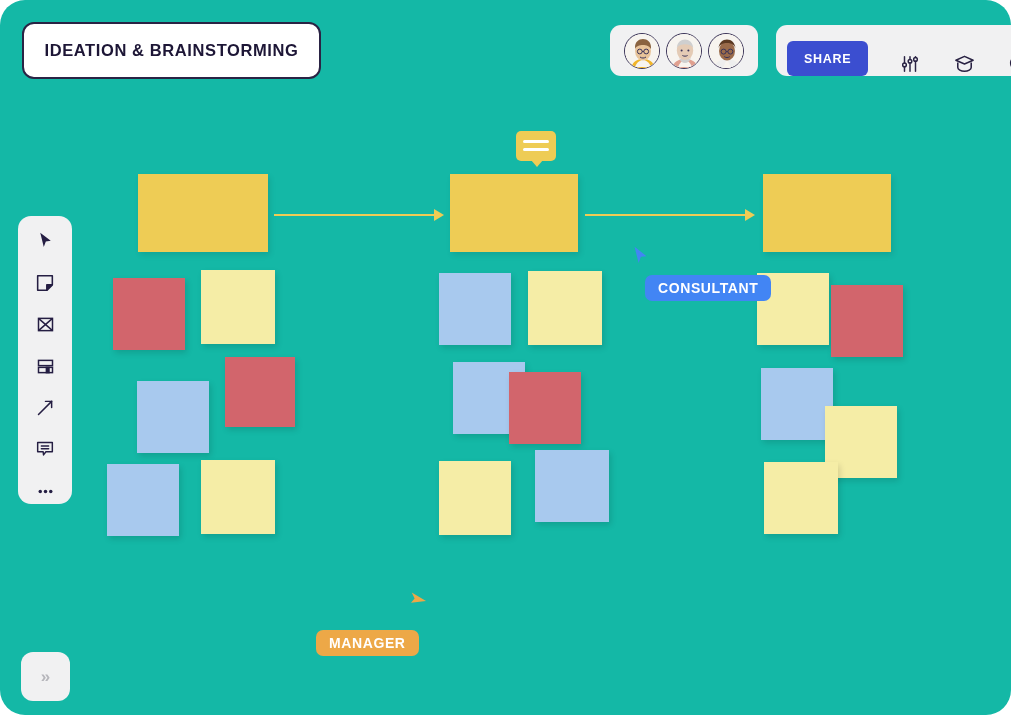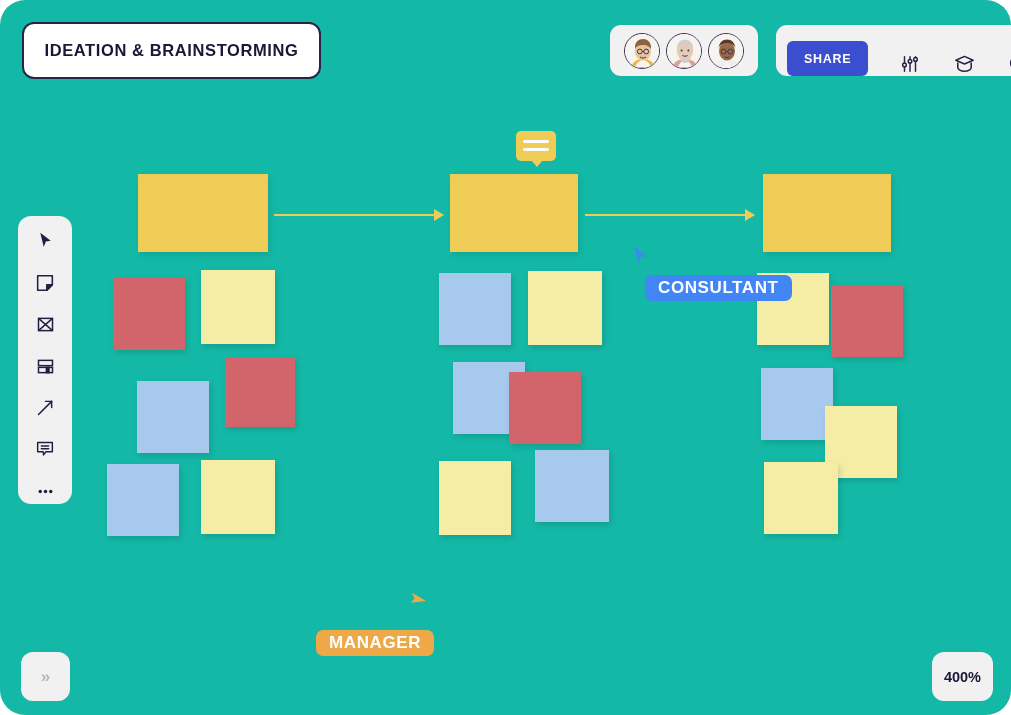--- a/index.html
+++ b/index.html
@@ -186,21 +186,21 @@
   }
 
   
   .collab { position: absolute; }
   .collab-label {
     position: absolute;
     height: 26px;
     padding: 0 13px;
     border-radius: 7px;
     color: #ffffff;
-    font-size: 17px;
+    font-size: 14px;
     font-weight: bold;
     letter-spacing: 0.6px;
     display: flex;
     align-items: center;
     white-space: nowrap;
   }
 
   
   .expand-btn {
     position: absolute;
@@ -406,15 +406,14 @@
         <div class="collab">
           <div style="position: absolute; left: 404px; top: 588px;"><svg viewBox="0 0 24 24" width="22" height="22" style="transform:rotate(135deg)">
               <path d="M5 2l13 10.2-6.1.5-2.5 6.9z" fill="#eda847"></path>
             </svg></div>
           <div class="collab-label" style="left: 316px; top: 630px; background: rgb(237, 168, 71);">MANAGER</div>
         </div>
       </div>
   </div>
 
   <button class="expand-btn">»</button>
-  <div class="zoom-badge">400%</div>
 
 </div>
 
 </body></html>

